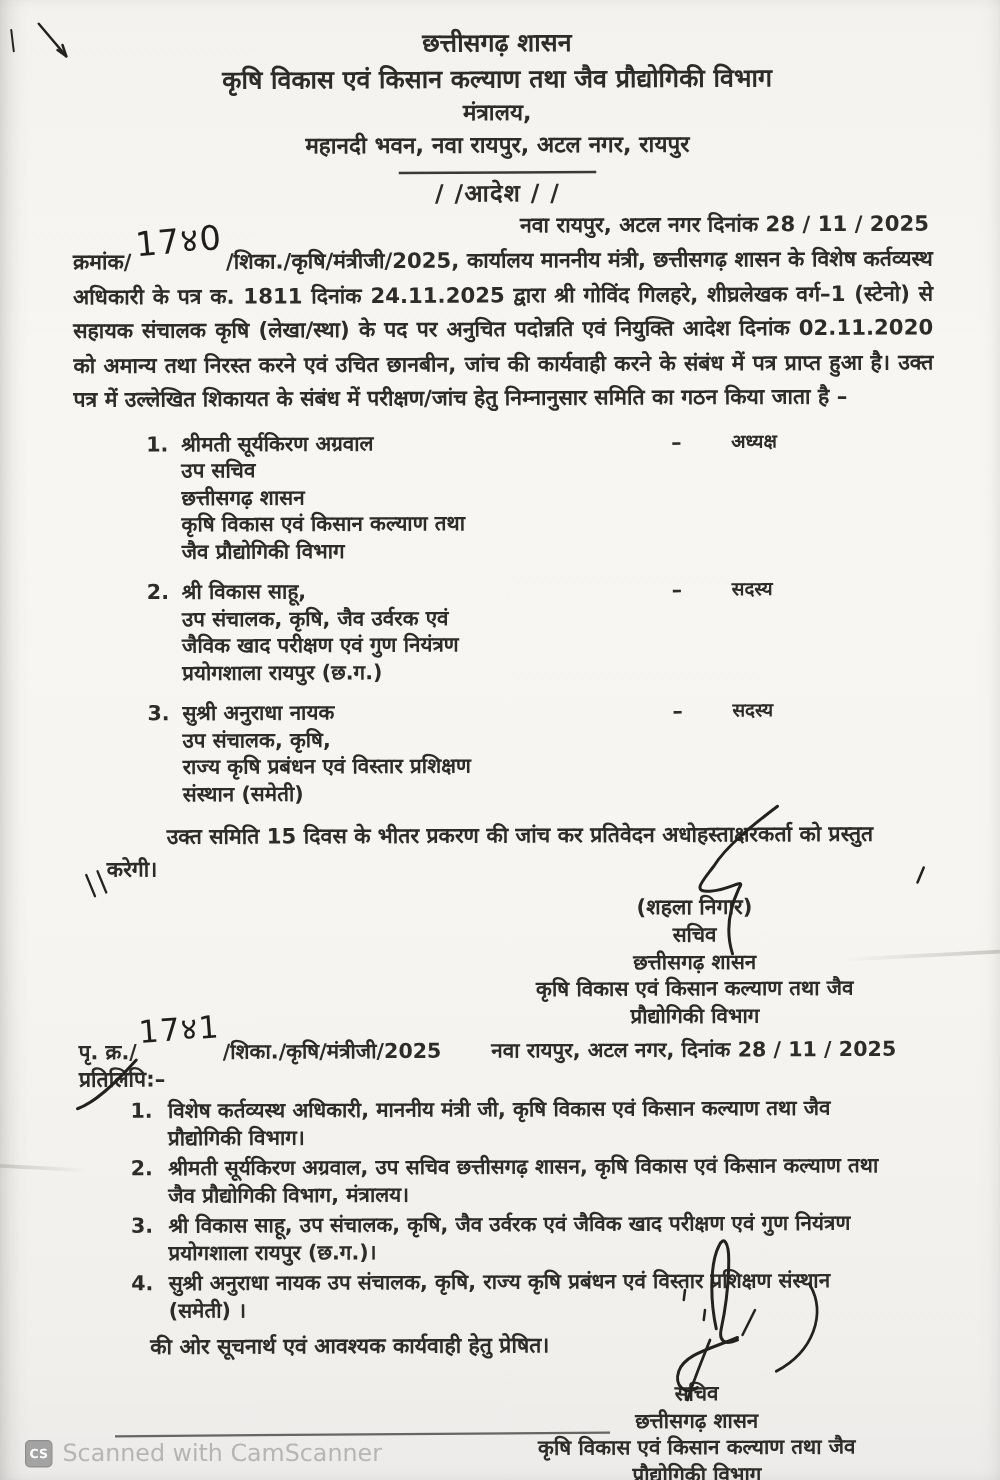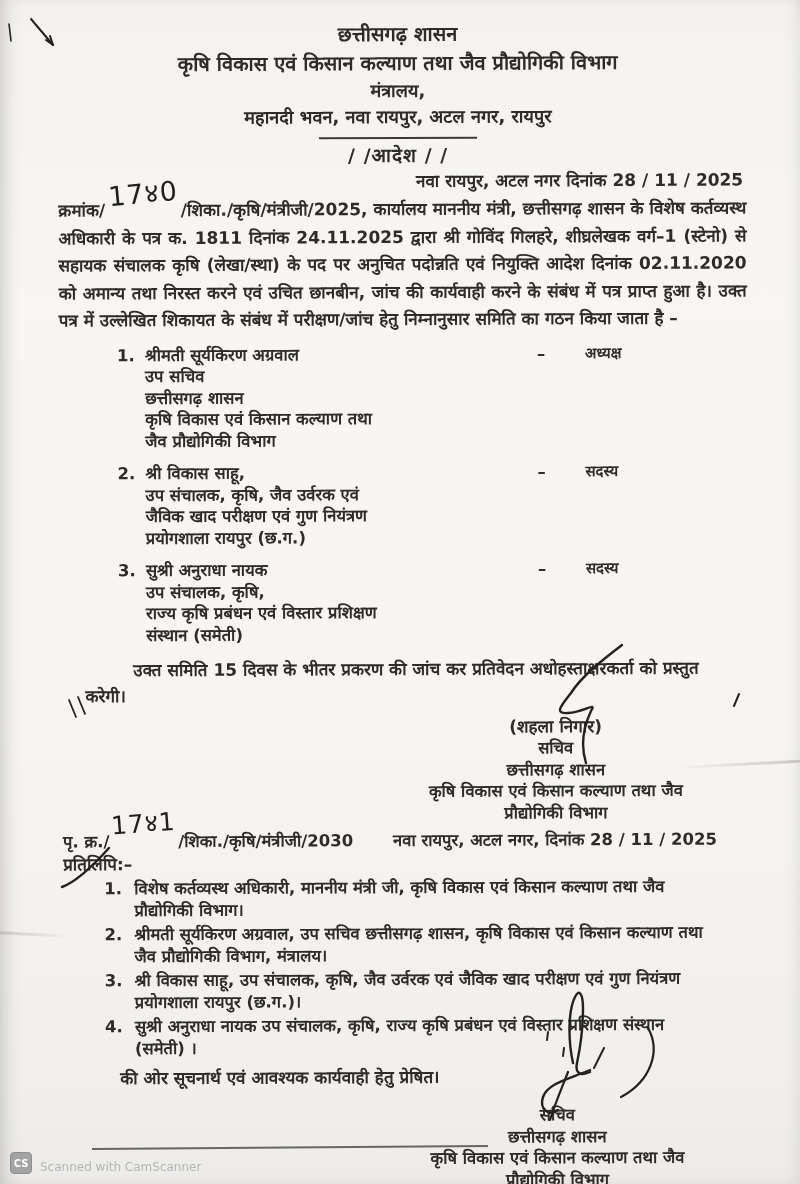--- a/index.html
+++ b/index.html
@@ -41,23 +41,23 @@
   .refrow .ref-right{width:380px;}
   .copylabel{margin-left:62px;font-size:17px;font-weight:700;line-height:24px;}
   .copies{margin:2px 0 0 103px;}
   .copy-row{display:flex;margin-bottom:2px;}
   .copy-row .num{width:30px;font-size:16.5px;font-weight:600;line-height:22px;}
   .copy-row .txt{width:575px;font-size:16.5px;font-weight:600;line-height:22px;}
   .closing{margin:6px 0 0 118px;font-size:17px;font-weight:700;line-height:24px;}
   .sigblock2{margin:16px 0 0 405px;width:300px;text-align:center;font-weight:700;}
   .sigblock2 .sig-line{font-size:16.5px;line-height:21.5px;}
   .overlay{position:absolute;left:0;top:0;z-index:4;pointer-events:none;}
-  .footer{position:absolute;left:10px;bottom:10px;z-index:6;display:flex;align-items:flex-end;gap:8px;}
+  .footer{position:absolute;left:20px;bottom:10px;z-index:6;display:flex;align-items:flex-start;gap:8px;}
   .cs-badge{width:20px;height:20px;border-radius:4px;background:#a3a3a3;border:1.5px solid #8e8e8e;color:#ffffff;font-size:10px;font-weight:700;display:flex;align-items:center;justify-content:center;font-family:"DejaVu Sans",sans-serif;}
-  .cs-text{font-size:12px;color:#b5b5b5;font-weight:400;}
+  .cs-text{font-size:19px;color:#b5b5b5;font-weight:400;}
   .crease1{position:absolute;right:0;top:763px;width:125px;height:3px;background:linear-gradient(90deg,rgba(180,176,170,0),rgba(170,166,160,.55));transform:rotate(-3deg);z-index:1;}
   .crease2{position:absolute;left:0;top:933px;width:70px;height:3px;background:linear-gradient(90deg,rgba(170,166,160,.5),rgba(180,176,170,0));transform:rotate(3deg);z-index:1;}
 </style>
 </head>
 <body>
 
 <div class="page">
 
   <div class="crease1"></div>
   <div class="crease2"></div>
@@ -120,21 +120,21 @@
 
     <div class="sigblock1">
       <div class="sig-name">(शहला निगार)</div>
       <div class="sig-line">सचिव</div>
       <div class="sig-line">छत्तीसगढ़ शासन</div>
       <div class="sig-line">कृषि विकास एवं किसान कल्याण तथा जैव</div>
       <div class="sig-line">प्रौद्योगिकी विभाग</div>
     </div>
 
     <div class="refrow">
-      <div class="ref-left"><span>पृ. क्र./</span><span class="hand2">17४1</span><span>/शिका./कृषि/मंत्रीजी/2030</span></div>
+      <div class="ref-left"><span>पृ. क्र./</span><span class="hand2">17४1</span><span>/शिका./कृषि/मंत्रीजी/2025</span></div>
       <div class="ref-right">नवा रायपुर, अटल नगर, दिनांक  28  / 11 / 2025</div>
     </div>
     <div class="copylabel">प्रतिलिपि:–</div>
 
     <div class="copies">
       <div class="copy-row">
         <div class="num">1.</div>
         <div class="txt">विशेष कर्तव्यस्थ अधिकारी, माननीय मंत्री जी, कृषि विकास एवं किसान कल्याण तथा जैव प्रौद्योगिकी विभाग।</div>
       </div>
       <div class="copy-row">

